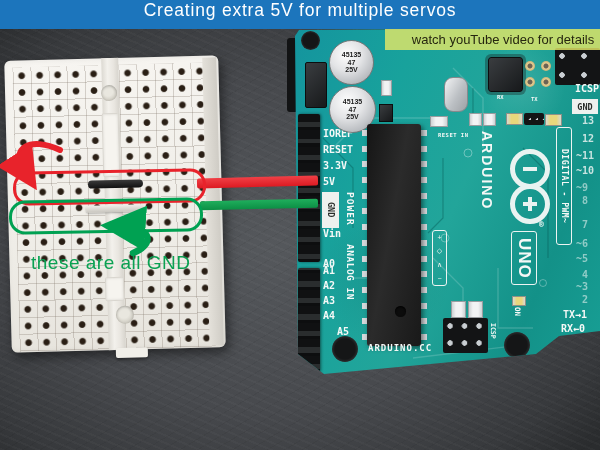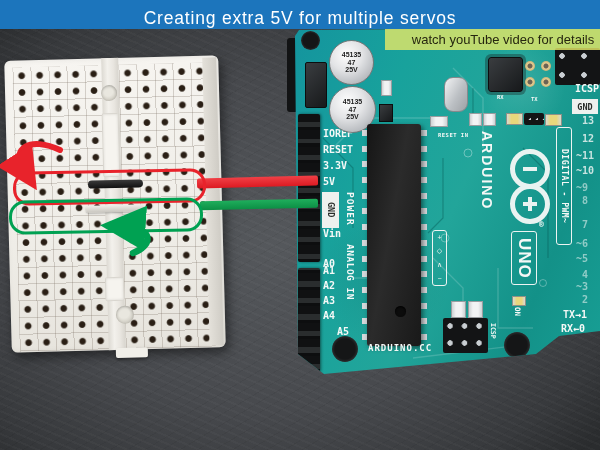--- a/index.html
+++ b/index.html
@@ -9,21 +9,21 @@
       radial-gradient(ellipse 420px 300px at 45% 55%, #55585c 0%, #47494d 55%, #37393c 85%, #2a2c2e 100%);
   }
   .abs{position:absolute;}
   
   #stage::after{content:"";position:absolute;inset:0;pointer-events:none;
     background:
       repeating-linear-gradient(23deg, rgba(255,255,255,.022) 0 2px, transparent 2px 7px),
       repeating-linear-gradient(-31deg, rgba(0,0,0,.05) 0 1px, transparent 1px 9px);}
   
   .banner{left:0;top:0;width:600px;height:29px;background:#1c75bc;color:#fff;
-    display:flex;align-items:flex-end;justify-content:center;font-size:17.5px;letter-spacing:.8px;z-index:30;}
+    display:flex;align-items:flex-start;justify-content:center;font-size:17.5px;letter-spacing:.8px;z-index:30;}
   .yt{left:385px;top:28px;width:236px;height:22px;background:rgba(227,231,102,.82);
     color:#26260f;display:flex;align-items:center;justify-content:center;font-size:13px;z-index:29;}
   
   .bboard{left:8px;top:58px;width:214px;height:292px;border-radius:6px;
     background:linear-gradient(175deg,#f7f5f1 0%,#efede7 60%,#e6e3dc 100%);
     box-shadow:3px 5px 12px rgba(0,0,0,.5), inset -2px 0 6px rgba(0,0,0,.08);
     transform:rotate(-1.5deg);z-index:5;}
   .holes{background-image:
       radial-gradient(circle at 9px 8.4px, #2a1f15 2.5px, rgba(42,31,21,.85) 3px, rgba(0,0,0,0) 3.8px),
       repeating-linear-gradient(0deg, rgba(120,108,96,.28) 0 1px, rgba(0,0,0,0) 1px 16.7px),
@@ -118,20 +118,21 @@
         <path d="M0,0 L7,3.5 L0,7 z" fill="#e8232b"></path>
       </marker>
       <marker id="ah-g" markerWidth="7" markerHeight="7" refX="3" refY="3.5" orient="auto">
         <path d="M0,0 L7,3.5 L0,7 z" fill="#00a152"></path>
       </marker>
     </defs>
     <path d="M 60 150 C 30 136, 10 148, 24 170" fill="none" stroke="#e8232b" stroke-width="6" stroke-linecap="round" marker-end="url(#ah-r)"></path>
     <path d="M 133 253 C 152 246, 155 229, 126 227" fill="none" stroke="#00a152" stroke-width="6.5" stroke-linecap="round" marker-end="url(#ah-g)"></path>
   </svg>
 
+  <div class="abs anngnd">these are all GND</div>
 
   <div class="abs" style="left:287px;top:38px;width:11px;height:74px;background:#121314;border-radius:3px;z-index:7;"></div>
 
   <div class="abs arduino">
 
     <svg width="307" height="352" style="left:0;top:0;">
       <g fill="none" stroke="rgba(255,255,255,.17)" stroke-width="1.4">
         <path d="M40 120 L70 90 L150 90"></path>
           <path d="M140 230 L170 260 L170 300"></path>
         <path d="M160 40 L190 70 L190 120"></path>

